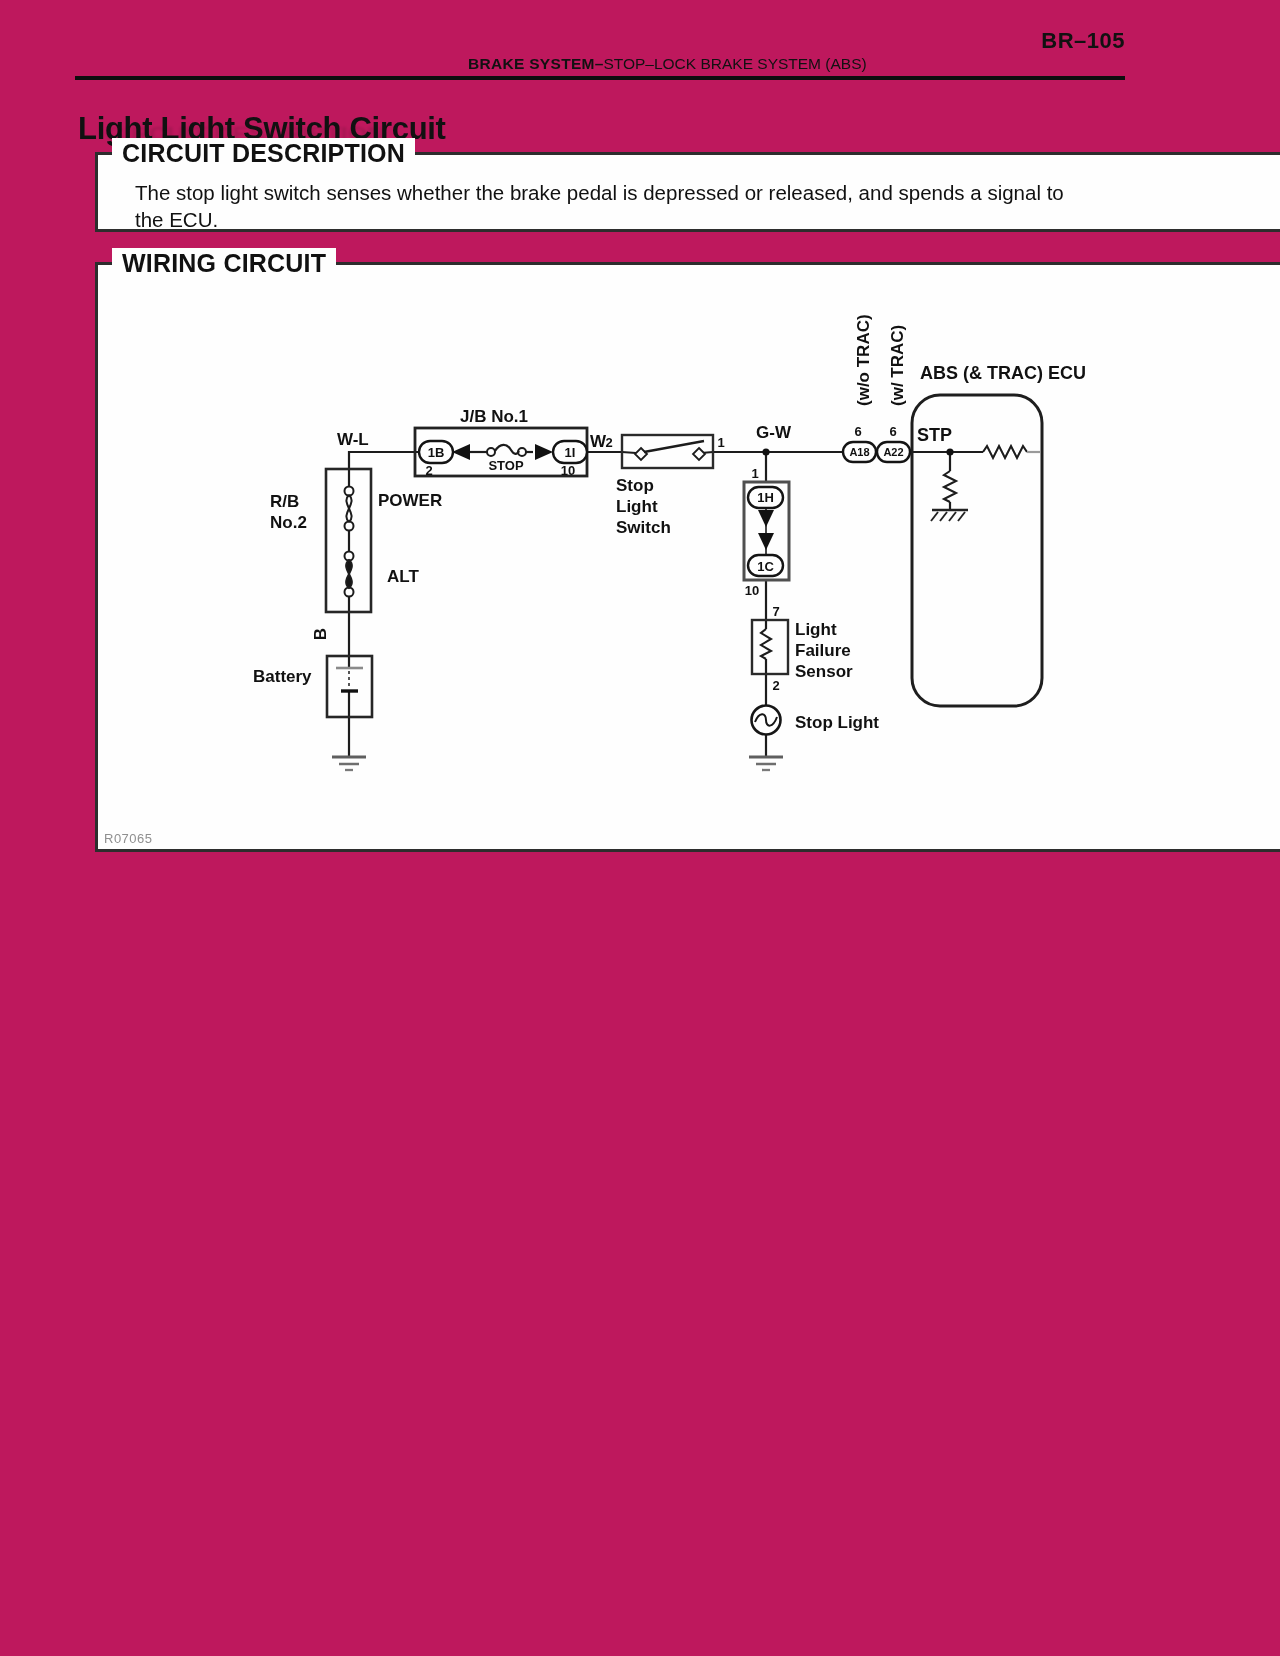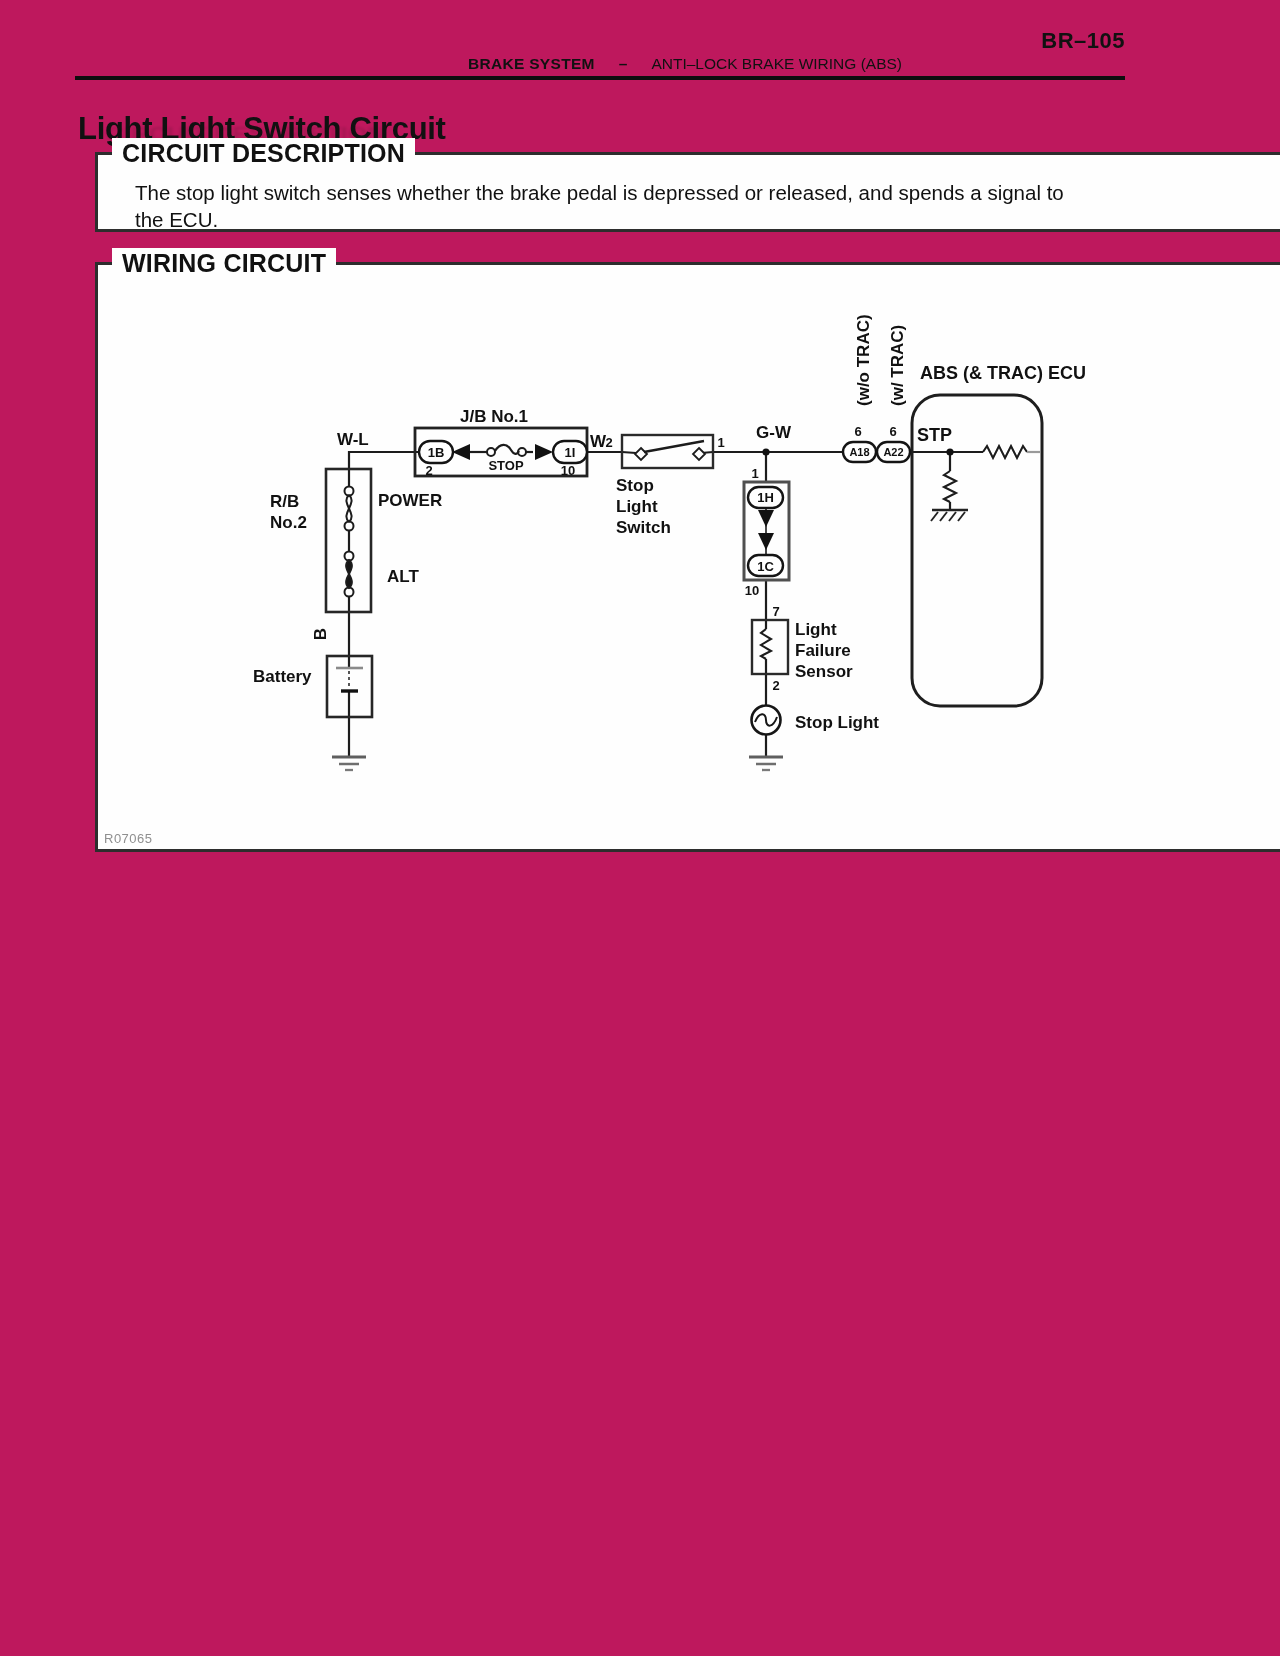--- a/index.html
+++ b/index.html
@@ -2,21 +2,21 @@
 <html><head>
 <meta charset="utf-8">
 <style>
   html,body{margin:0;padding:0;background:#fff;}
   .sheet{
     position:relative;width:1280px;height:1656px;background:#be185d;
     font-family:"Liberation Sans",sans-serif;color:#111;overflow:hidden;
   }
   
   .page-num{position:absolute;top:28px;right:155px;font-size:22px;font-weight:bold;letter-spacing:.5px;}
-  .running-head{position:absolute;top:55px;left:468px;display:flex;gap:24px;align-items:center;font-size:15.5px;}
+  .running-head{position:absolute;top:55px;left:468px;display:flex;align-items:center;font-size:15.5px;}
   .running-head .sec{font-weight:bold;letter-spacing:.3px;}
   .running-head .sep{font-weight:bold;}
   .head-rule{position:absolute;top:76px;left:75px;width:1050px;height:3.5px;background:#0e0e0e;}
   
   .doc-title{position:absolute;top:90px;left:78px;font-size:31px;font-weight:bold;letter-spacing:-.3px;}
   
   .frame{position:absolute;left:95px;width:1200px;border:3px solid #2d2d2d;box-sizing:border-box;background:#fefefe;}
   .frame-heading{
     position:absolute;top:-17px;left:14px;background:#fefefe;padding:0 10px;
     font-size:25px;font-weight:bold;letter-spacing:.2px;white-space:nowrap;line-height:30px;
@@ -40,21 +40,21 @@
 </style>
 </head>
 <body>
 
 <div class="sheet">
 
   <div class="page-num">BR–105</div>
   <div class="running-head">
     <span class="sec">BRAKE SYSTEM</span>
     <span class="sep">–</span>
-    <span class="sub">ANTI–LOCK BRAKE WIRING (ABS)</span>
+    <span class="sub">STOP–LOCK BRAKE SYSTEM (ABS)</span>
   </div>
   <div class="head-rule"></div>
 
   <h1 class="doc-title">Light Light Switch Circuit</h1>
 
   <section class="frame desc-frame">
     <div class="ghost-heading">CIRCUIT DESCRIPTION</div>
     <div class="frame-heading">CIRCUIT DESCRIPTION</div>
     <p class="desc-body">The stop light switch senses whether the brake pedal is depressed or released, and spends a signal to the ECU.</p>
   </section>

